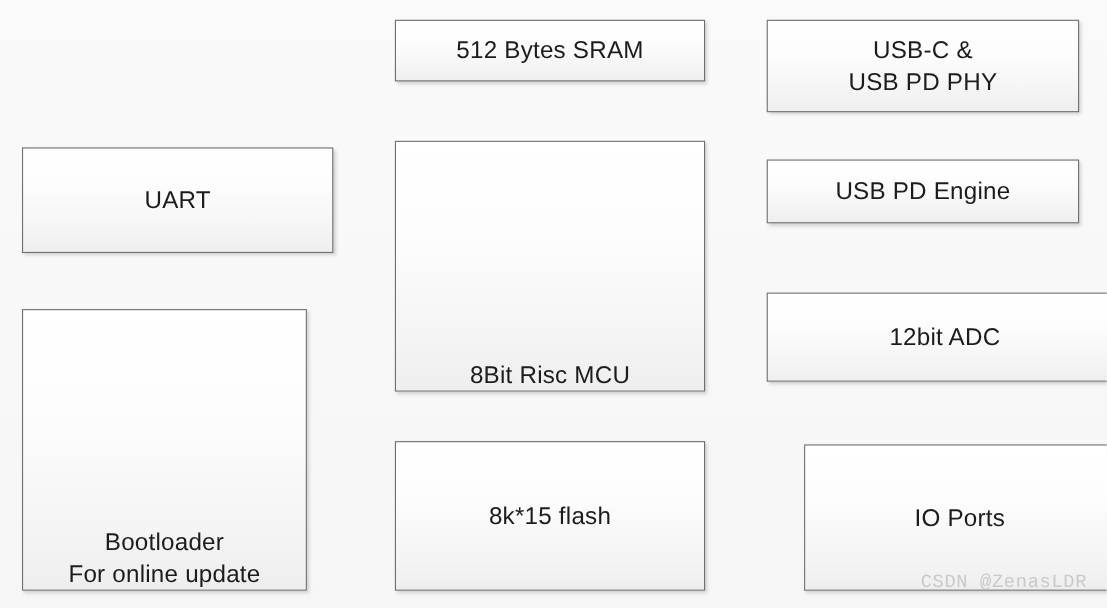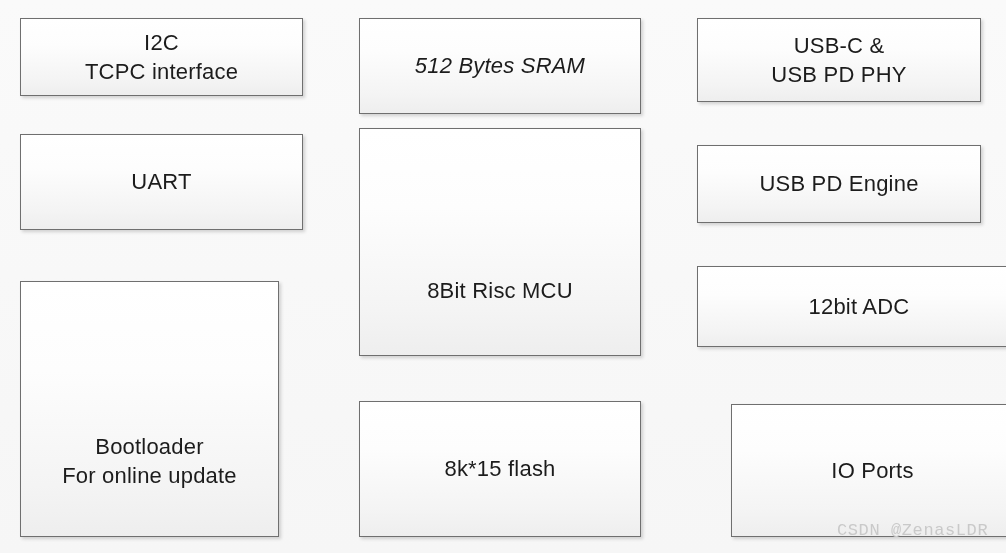--- a/index.html
+++ b/index.html
@@ -33,21 +33,21 @@
   .block .label {
     color: #1c1c1c;
     font-size: 22px;
     line-height: 1.32;
     letter-spacing: 0.2px;
     white-space: pre-line;
     font-weight: 400;
   }
   
   .block.text-high {
-    align-items: center;
+    align-items: flex-end;
   }
   .block.text-high .label {
     width: 100%;
   }
   #mcu-block .label { margin-top: 98px; }
   #bootloader-block .label { margin-top: 104px; }
 
   .watermark {
     position: absolute;
     left: 837px;
@@ -58,43 +58,39 @@
     letter-spacing: 0.6px;
     white-space: nowrap;
     user-select: none;
   }
 </style>
 </head>
 <body>
 
 <div id="diagram">
 
-  <div class="block" id="i2c-block" style="left: 20px; top: 18px; width: 283px; height: 78px;">
-    <span class="label">I2C
-TCPC interface</span>
-  </div>
 
-  <div class="block" id="sram-block" style="left: 359px; top: 18px; width: 282px; height: 96px; font-style: italic;">
+  <div class="block" id="sram-block" style="left: 359px; top: 18px; width: 282px; height: 56px;">
     <span class="label">512 Bytes SRAM</span>
   </div>
 
   <div class="block" id="usbc-phy-block" style="left: 697px; top: 18px; width: 284px; height: 84px;">
     <span class="label">USB-C &amp;
 USB PD PHY</span>
   </div>
 
   <div class="block" id="uart-block" style="left: 20px; top: 134px; width: 283px; height: 96px;">
     <span class="label">UART</span>
   </div>
 
   <div class="block text-high" id="mcu-block" style="left: 359px; top: 128px; width: 282px; height: 228px;">
     <span class="label">8Bit Risc MCU</span>
   </div>
 
-  <div class="block" id="pd-engine-block" style="left: 697px; top: 145px; width: 284px; height: 78px; align-items: center;">
+  <div class="block" id="pd-engine-block" style="left: 697px; top: 145px; width: 284px; height: 58px; align-items: center;">
     <span class="label">USB PD Engine</span>
   </div>
 
   <div class="block" id="adc-block" style="left: 697px; top: 266px; width: 324px; height: 81px;">
     <span class="label">12bit ADC</span>
   </div>
 
   <div class="block text-high" id="bootloader-block" style="left: 20px; top: 281px; width: 259px; height: 256px;">
     <span class="label">Bootloader
 For online update</span>

